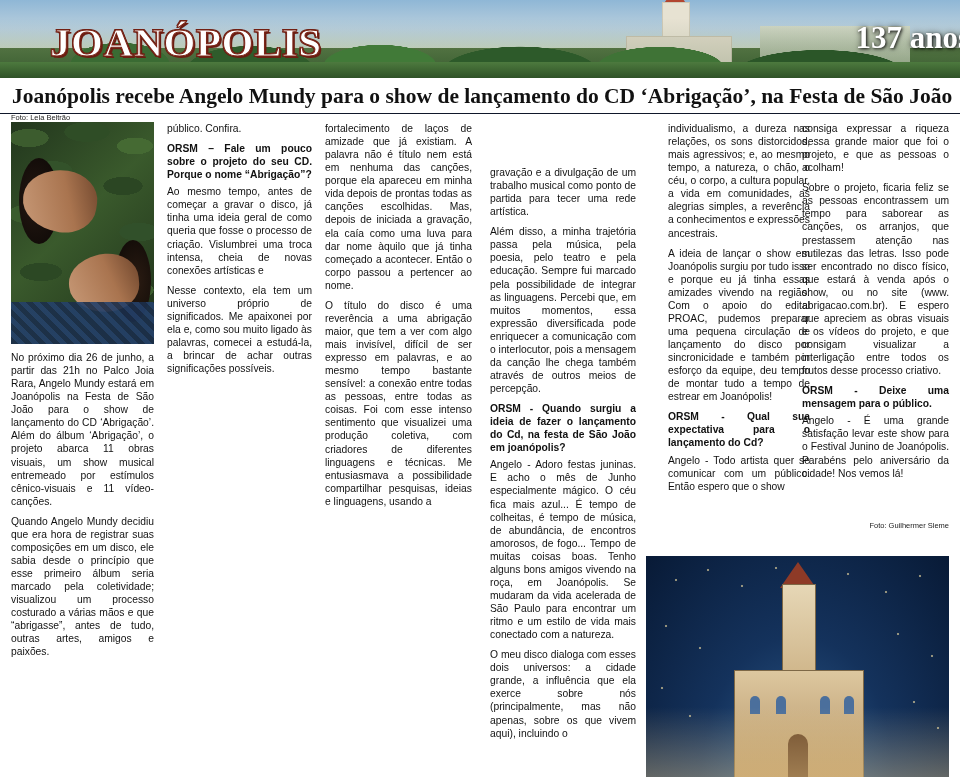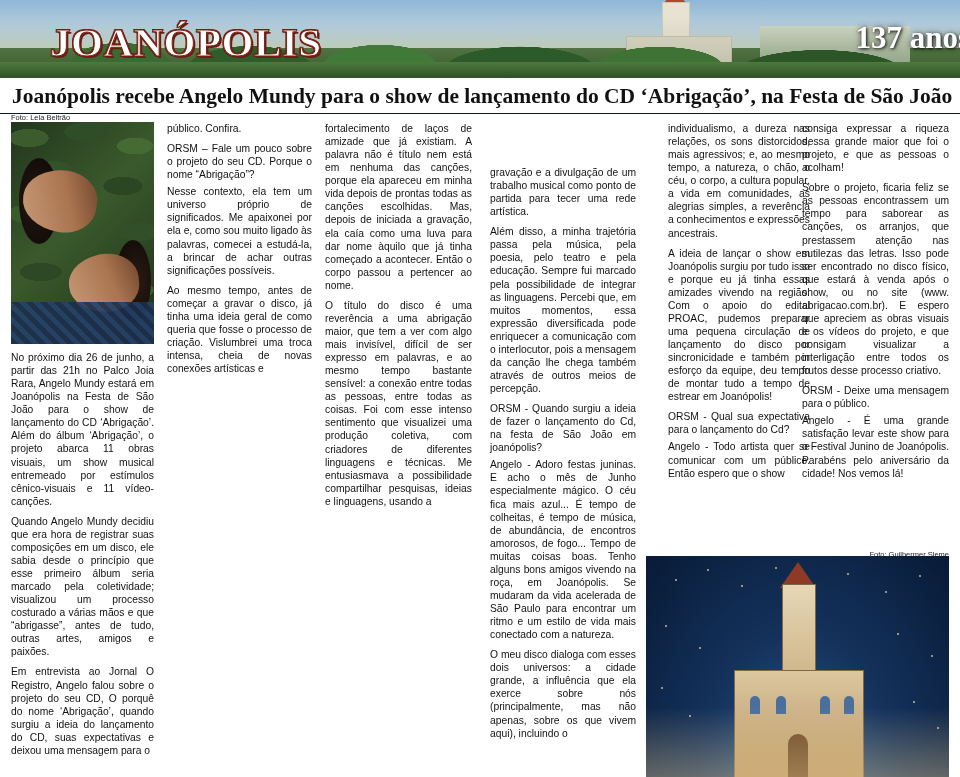--- a/index.html
+++ b/index.html
@@ -130,21 +130,21 @@
 
   .col {
     position: absolute;
     top: 0;
     font-size: 10.3px;
     line-height: 1.27;
     text-align: justify;
     color: #111;
   }
   .col p { margin: 0 0 7px 0; }
-  .col p.q { font-weight: normal; margin-bottom: 4px; }
+  .col p.q { font-weight: bold; margin-bottom: 4px; }
 
   
   #col1 { left: 11px;  width: 143px; }
   #col2 { left: 167px; width: 145px; }
   #col3 { left: 325px; width: 147px; }
   #col4 { left: 490px; width: 146px; margin-top: 44px; }
   #col5 { left: 668px; width: 142px; }
   #col6 { left: 802px; width: 147px; }
 
   
@@ -256,21 +256,21 @@
     border-radius: 10px 10px 0 0;
     background: #6c4a2c;
   }
   .cp-glow {
     position: absolute; left: 0; bottom: 0; width: 303px; height: 70px;
     background: linear-gradient(to top, rgba(255,220,150,0.35), transparent);
   }
   .photo-credit-right {
     position: absolute;
     left: 802px;
-    top: 428px;
+    top: 399px;
     width: 147px;
     text-align: right;
     font-size: 7.5px;
     color: #222;
   }
 </style>
 </head>
 <body>
 
 <div class="masthead">
@@ -301,28 +301,27 @@
     <div class="lead-photo">
       <div class="lp-leaves"></div>
       <div class="lp-hair1"></div>
       <div class="lp-face lp-face1"></div>
       <div class="lp-hair2"></div>
       <div class="lp-face lp-face2"></div>
       <div class="lp-shirt"></div>
     </div>
     <p>No próximo dia 26 de junho, a partir das 21h no Palco Joia Rara, Angelo Mundy estará em Joanópolis na Festa de São João para o show de lançamento do CD ‘Abrigação’. Além do álbum ‘Abrigação’, o projeto abarca 11 obras visuais, um show musical entremeado por estímulos cênico-visuais e 11 vídeo-canções.</p>
     <p>Quando Angelo Mundy decidiu que era hora de registrar suas composições em um disco, ele sabia desde o princípio que esse primeiro álbum seria marcado pela coletividade; visualizou um processo costurado a várias mãos e que “abrigasse”, antes de tudo, outras artes, amigos e paixões.</p>
-    <p>Em entrevista ao Jornal O Registro, Angelo falou sobre o projeto do seu CD, O porquê do nome ‘Abrigação’, quando surgiu a ideia do lançamento do CD, suas expectativas e deixou uma mensagem para o</p>
   </div>
 
   <div class="col" id="col2">
     <p>público. Confira.</p>
     <p class="q">ORSM – Fale um pouco sobre o projeto do seu CD. Porque o nome “Abrigação”?</p>
+    <p>Ao mesmo tempo, antes de começar a gravar o disco, já tinha uma ideia geral de como queria que fosse o processo de criação. Vislumbrei uma troca intensa, cheia de novas conexões artísticas e</p>
     <p>Nesse contexto, ela tem um universo próprio de significados. Me apaixonei por ela e, como sou muito ligado às palavras, comecei a estudá-la, a brincar de achar outras significações possíveis.</p>
-    <p>Ao mesmo tempo, antes de começar a gravar o disco, já tinha uma ideia geral de como queria que fosse o processo de criação. Vislumbrei uma troca intensa, cheia de novas conexões artísticas e</p>
   </div>
 
   <div class="col" id="col3">
     <p>fortalecimento de laços de amizade que já existiam. A palavra não é título nem está em nenhuma das canções, porque ela apareceu em minha vida depois de prontas todas as canções escolhidas. Mas, depois de iniciada a gravação, ela caía como uma luva para dar nome àquilo que já tinha começado a acontecer. Então o corpo passou a pertencer ao nome.</p>
     <p>O título do disco é uma reverência a uma abrigação maior, que tem a ver com algo mais invisível, difícil de ser expresso em palavras, e ao mesmo tempo bastante sensível: a conexão entre todas as pessoas, entre todas as coisas. Foi com esse intenso sentimento que visualizei uma produção coletiva, com criadores de diferentes linguagens e técnicas. Me entusiasmava a possibilidade compartilhar pesquisas, ideias e linguagens, usando a</p>
   </div>
 
   <div class="col" id="col4">
     <p>gravação e a divulgação de um trabalho musical como ponto de partida para tecer uma rede artística.</p>
     <p>Além disso, a minha trajetória passa pela música, pela poesia, pelo teatro e pela educação. Sempre fui marcado pela possibilidade de integrar as linguagens. Percebi que, em muitos momentos, essa expressão diversificada pode enriquecer a comunicação com o interlocutor, pois a mensagem da canção lhe chega também através de outros meios de percepção.</p>

